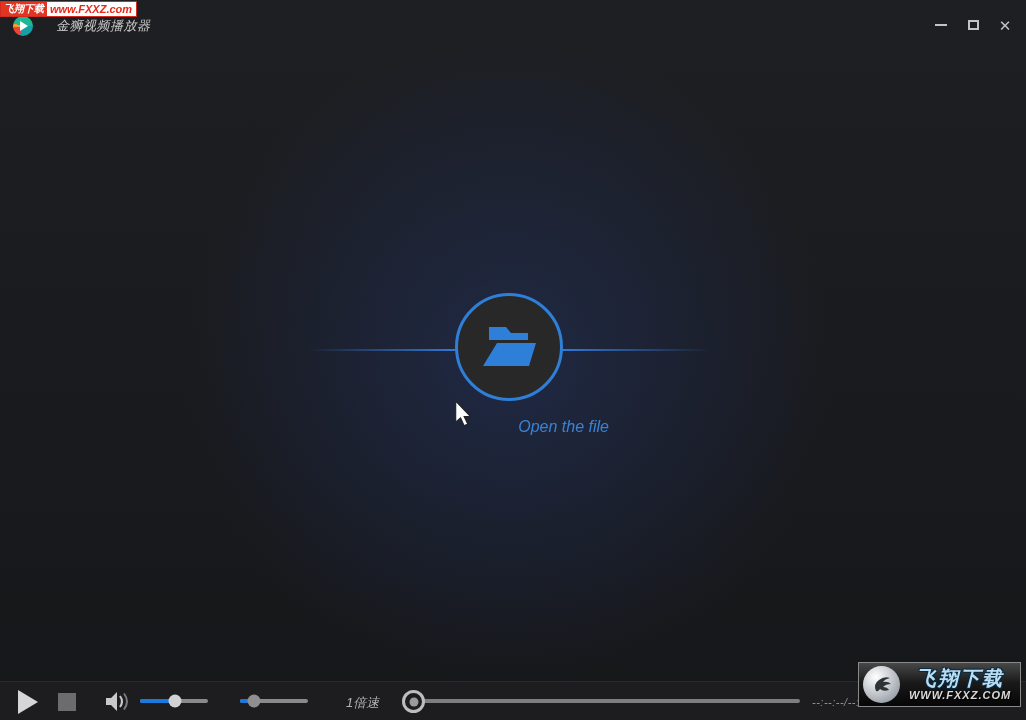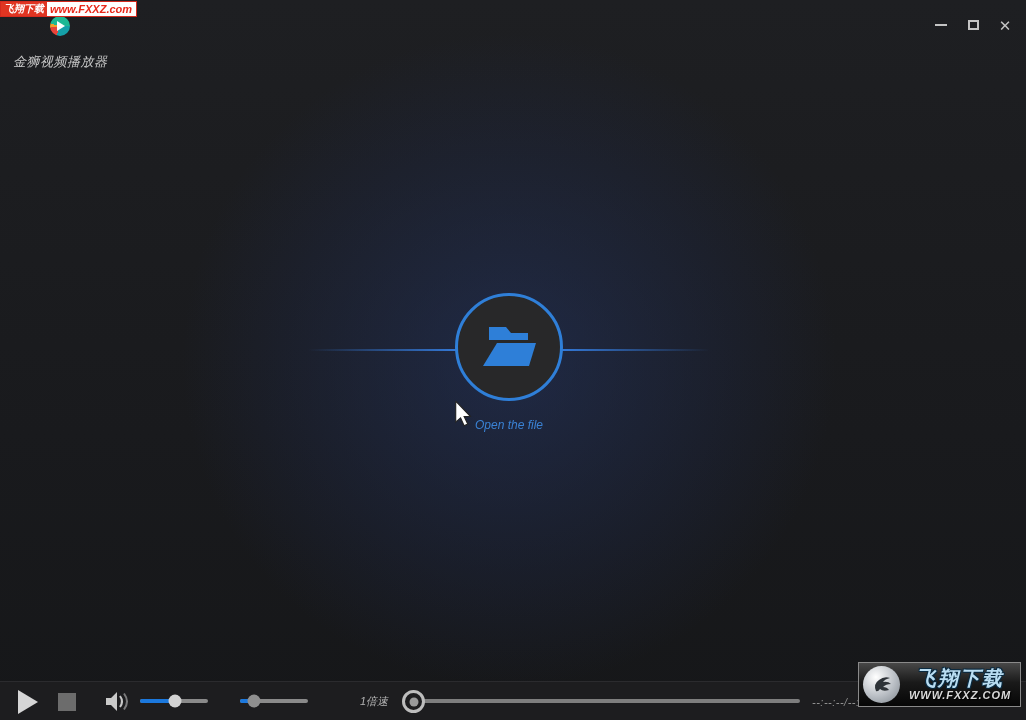--- a/index.html
+++ b/index.html
@@ -23,21 +23,21 @@
   .site-banner .tag {
     background: #e03522; color: #ffffff; font-size: 10px; font-weight: bold;
     padding: 1px 3px; height: 100%; display: flex; align-items: center; white-space: nowrap;
   }
   .site-banner .url {
     color: #e8281a; font-size: 11px; font-weight: bold; padding-left: 3px; white-space: nowrap;
   }
 
   
   .titlebar { position: absolute; top: 0; left: 0; right: 0; height: 44px; z-index: 10; }
-  .app-brand { position: absolute; left: 13px; top: 16px; display: flex; align-items: center; gap: 17px; flex-direction: column; }
+  .app-brand { position: absolute; left: 13px; top: 16px; display: flex; align-items: center; gap: 23px; }
   .app-logo {
     width: 20px; height: 20px; border-radius: 50%; position: relative;
     background: conic-gradient(from 200deg, #e8443a 0 60deg, #f2a02c 60deg 85deg, #1db894 85deg 250deg, #15a0a8 250deg 360deg);
   }
   .app-logo::after {
     content: ""; position: absolute; left: 7px; top: 5px;
     border-left: 8px solid #ffffff; border-top: 5px solid transparent; border-bottom: 5px solid transparent;
   }
   .app-title { color: #c9c9c9; font-size: 13px; letter-spacing: 0.5px; }
 
@@ -54,22 +54,22 @@
     background: linear-gradient(to right, rgba(40,110,210,0), rgba(52,124,222,0.95)); }
   .h-line.right { left: 562px; width: 148px;
     background: linear-gradient(to left, rgba(40,110,210,0), rgba(52,124,222,0.95)); }
 
   .open-circle {
     position: absolute; left: 455px; top: 293px; width: 108px; height: 108px;
     border-radius: 50%; border: 3px solid #2f7fd8; background: #282829;
     display: flex; align-items: center; justify-content: center; cursor: pointer; z-index: 3;
   }
   .open-label {
-    position: absolute; top: 418px; left: 409px; width: 200px; text-align: center;
-    color: #3a82d4; font-size: 12px; cursor: pointer; z-index: 3;
+    position: absolute; top: 418px; left: 409px; width: 200px; text-align: right;
+    color: #3a82d4; font-size: 16px; cursor: pointer; z-index: 3;
   }
 
   .cursor-arrow { position: absolute; left: 452px; top: 401px; z-index: 30; }
 
   
   .control-bar {
     position: absolute; left: 0; right: 0; bottom: 0; height: 39px;
     background: #1d1d1f; border-top: 1px solid #2b2b2e; z-index: 4;
   }
   .play-btn {
@@ -83,21 +83,21 @@
   .slider .fill { position: absolute; left: 0; top: 0; height: 100%; border-radius: 2px; background: #1b78dd; }
   .slider .knob {
     position: absolute; top: 50%; width: 13px; height: 13px; border-radius: 50%;
     transform: translate(-50%, -50%); cursor: pointer;
   }
   .slider-volume { left: 140px; width: 68px; }
   .slider-volume .knob { background: #d2d2d2; }
   .slider-secondary { left: 240px; width: 68px; }
   .slider-secondary .knob { background: #8f8f8f; }
 
-  .speed-label { position: absolute; left: 360px; top: 12px; color: #b3b3b3; font-size: 11px; white-space: nowrap; }
+  .speed-label { position: absolute; left: 346px; top: 12px; color: #b3b3b3; font-size: 13px; white-space: nowrap; }
 
   .progress-track { position: absolute; left: 406px; top: 17px; width: 394px; height: 4px; border-radius: 2px; background: #7e7e7e; cursor: pointer; }
   .progress-track .fill { position: absolute; left: 0; top: 0; height: 100%; border-radius: 2px; background: #1b78dd; }
   .progress-knob {
     position: absolute; left: 402px; top: 8px; width: 23px; height: 23px; border-radius: 50%;
     border: 3px solid #bdbdbd; background: #1d1d1f; cursor: pointer;
   }
   .progress-knob::after {
     content: ""; position: absolute; left: 50%; top: 50%; width: 9px; height: 9px; border-radius: 50%;
     background: #9a9a9a; transform: translate(-50%, -50%);

